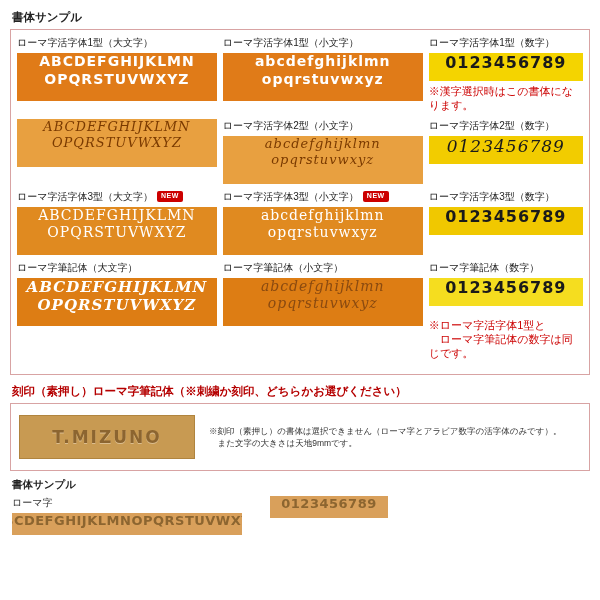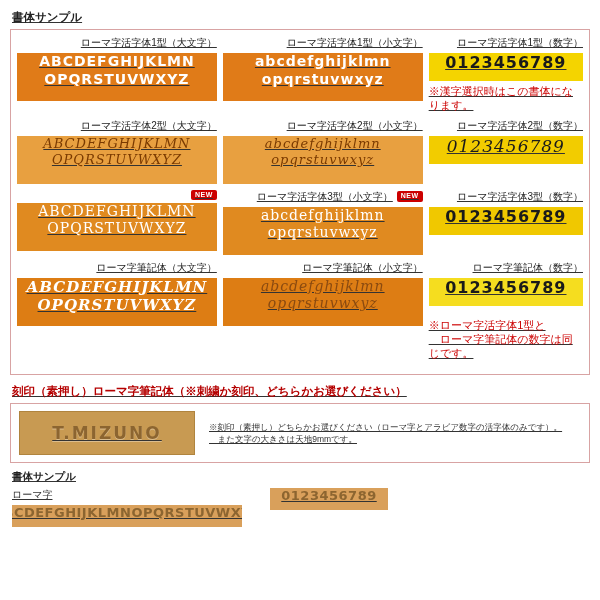--- a/index.html
+++ b/index.html
@@ -14,21 +14,20 @@
     font-size: 11px;
     color: #333;
     overflow: hidden;
   }
   .page {
     position: relative;
     width: 600px;
     height: 600px;
     box-sizing: border-box;
     padding: 8px 10px;
-    text-decoration: underline;
   }
   .section-title {
     font-size: 11.5px;
     font-weight: bold;
     color: #222;
     margin: 2px 0 4px 2px;
   }
   .section-title.red {
     color: #b50000;
   }
@@ -55,21 +54,21 @@
   }
   .cell.wide { width: 202px; }
   .cell.narrow { width: 156px; }
   .cell-label {
     font-size: 10px;
     color: #222;
     margin-bottom: 3px;
     white-space: nowrap;
     display: flex;
     align-items: center;
-    justify-content: flex-end;
+    justify-content: flex-start;
   }
   .badge-new {
     display: inline-block;
     background: #cc0000;
     color: #fff;
     font-size: 7px;
     font-weight: bold;
     letter-spacing: 0.5px;
     padding: 1px 4px;
     border-radius: 2px;
@@ -128,21 +127,21 @@
     line-height: 1.3;
   }
   .note-blk {
     font-size: 8.5px;
     color: #333;
     line-height: 1.45;
   }
 
   .panel.stamp {
     margin-top: 4px;
-    height: 60px;
+    height: 68px;
     display: flex;
     align-items: center;
     padding: 6px 8px;
   }
   .stamp-img {
     width: 176px;
     height: 44px;
     background: #c89a52;
     border: 1px solid #b0843e;
     box-sizing: border-box;
@@ -216,23 +215,20 @@
           <div class="cell-label">
             <span>ローマ字活字体1型（数字）</span>
           </div>
           <div class="swatch sw-num c-yellow f-sans-bold txt-blk sz-16">0123456789</div>
           <div class="note">※漢字選択時はこの書体になります。</div>
         </div>
       </div>
 
       <div class="row">
         <div class="cell wide">
-          <div class="cell-label">
-            <span>ローマ字活字体2型（大文字）</span>
-          </div>
           <div class="swatch sw-h2 c-orange-lt f-serif-i txt-dark sz-13">
             <div>ABCDEFGHIJKLMN</div>
             <div>OPQRSTUVWXYZ</div>
           </div>
         </div>
         <div class="cell wide">
           <div class="cell-label">
             <span>ローマ字活字体2型（小文字）</span>
           </div>
           <div class="swatch sw-h2 c-orange-lt f-serif-i txt-dark sz-13">
@@ -245,20 +241,21 @@
             <span>ローマ字活字体2型（数字）</span>
           </div>
           <div class="swatch sw-num c-yellow2 f-serif-i txt-blk sz-17">0123456789</div>
           <div class="note"></div>
         </div>
       </div>
 
       <div class="row">
         <div class="cell wide">
           <div class="cell-label">
+            <span>ローマ字活字体3型（大文字）</span>
             <span class="badge-new">NEW</span>
           </div>
           <div class="swatch sw-h1 c-orange2 f-serif txt-white sz-14">
             <div>ABCDEFGHIJKLMN</div>
             <div>OPQRSTUVWXYZ</div>
           </div>
         </div>
         <div class="cell wide">
           <div class="cell-label">
             <span>ローマ字活字体3型（小文字）</span>
@@ -307,21 +304,21 @@
         </div>
       </div>
 
     </div>
   </div>
 
   <div class="section-title red" style="margin-top:9px;">刻印（素押し）ローマ字筆記体（※刺繍か刻印、どちらかお選びください）</div>
 
   <div class="panel stamp">
     <div class="stamp-img">T.MIZUNO</div>
-    <div class="stamp-note note-blk" style="white-space: pre-line;">※刻印（素押し）どちらかお選びください（ローマ字とアラビア数字の活字体のみです）。
+    <div class="stamp-note note-blk" style="white-space: pre-line;">※刻印（素押し）の書体は選択できません（ローマ字とアラビア数字の活字体のみです）。
 　また文字の大きさは天地9mmです。</div>
   </div>
 
   <div class="sub-title">書体サンプル</div>
 
   <div class="bottom-row">
     <div class="cell">
       <div class="bottom-cell-label">ローマ字</div>
       <div class="swatch bottom-sw-roman c-tan f-sans-bold sz-13" style="color:#8c6530; letter-spacing:0.5px;">ABCDEFGHIJKLMNOPQRSTUVWXYZ</div>
     </div>

